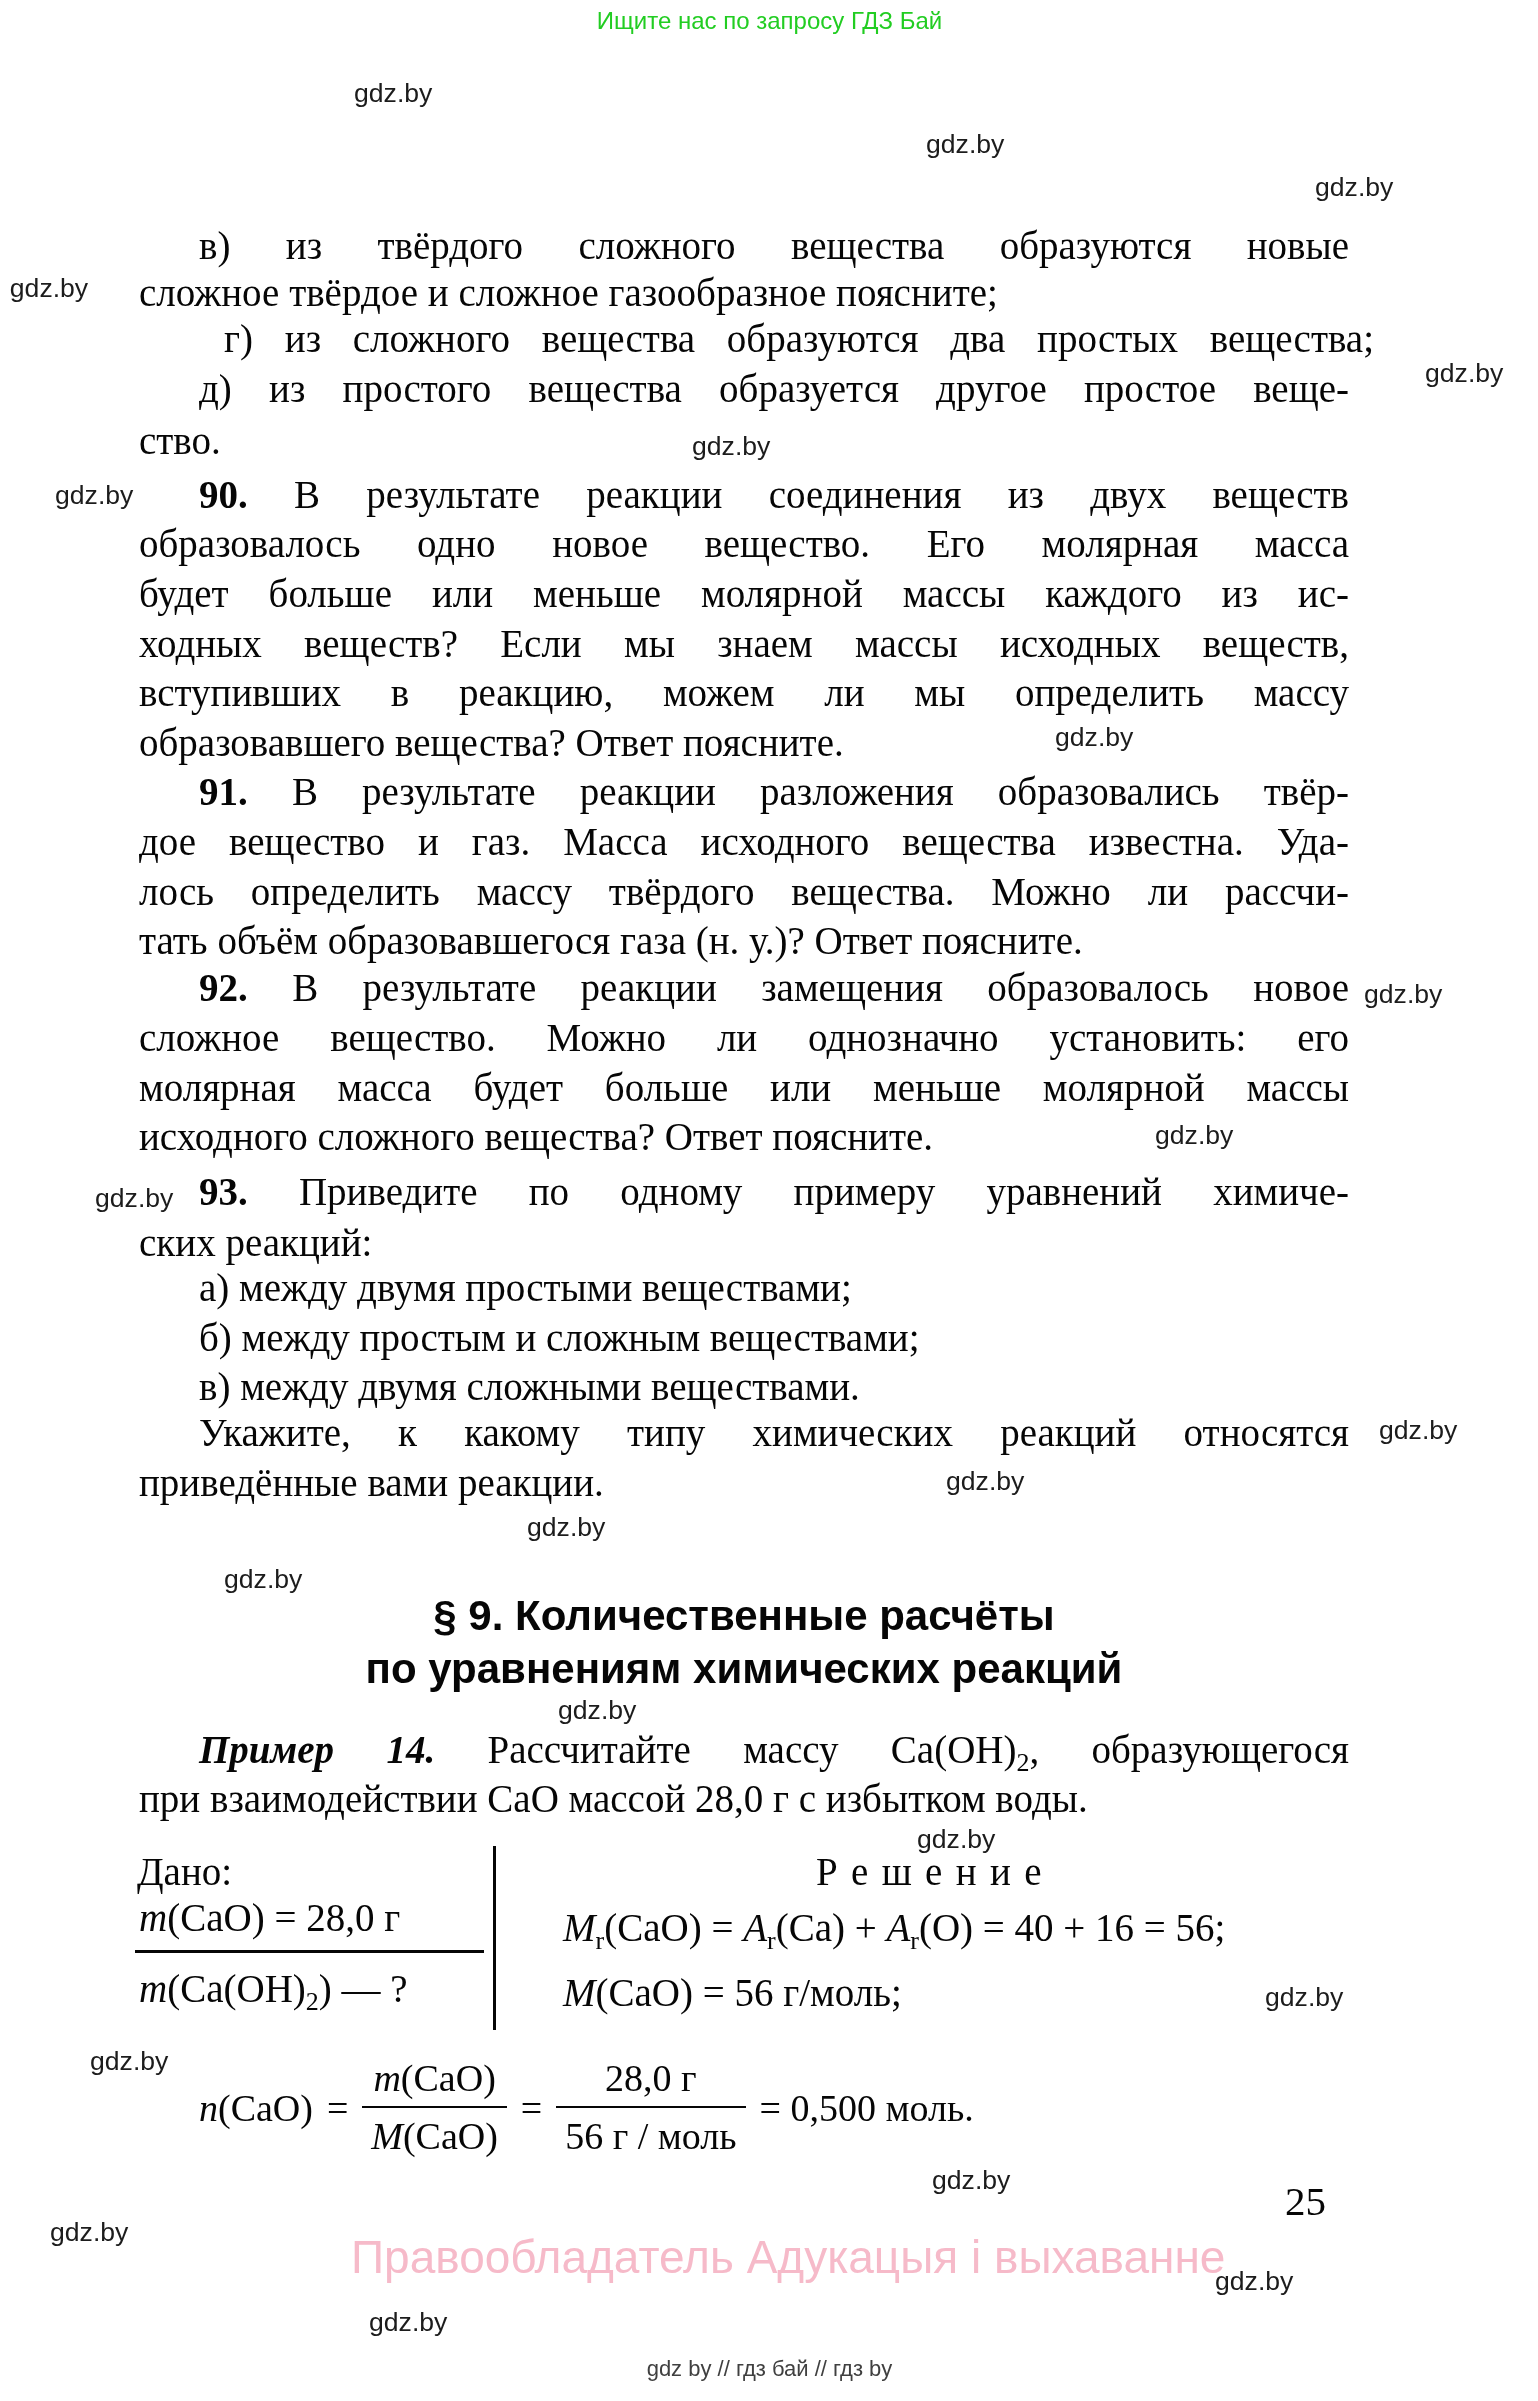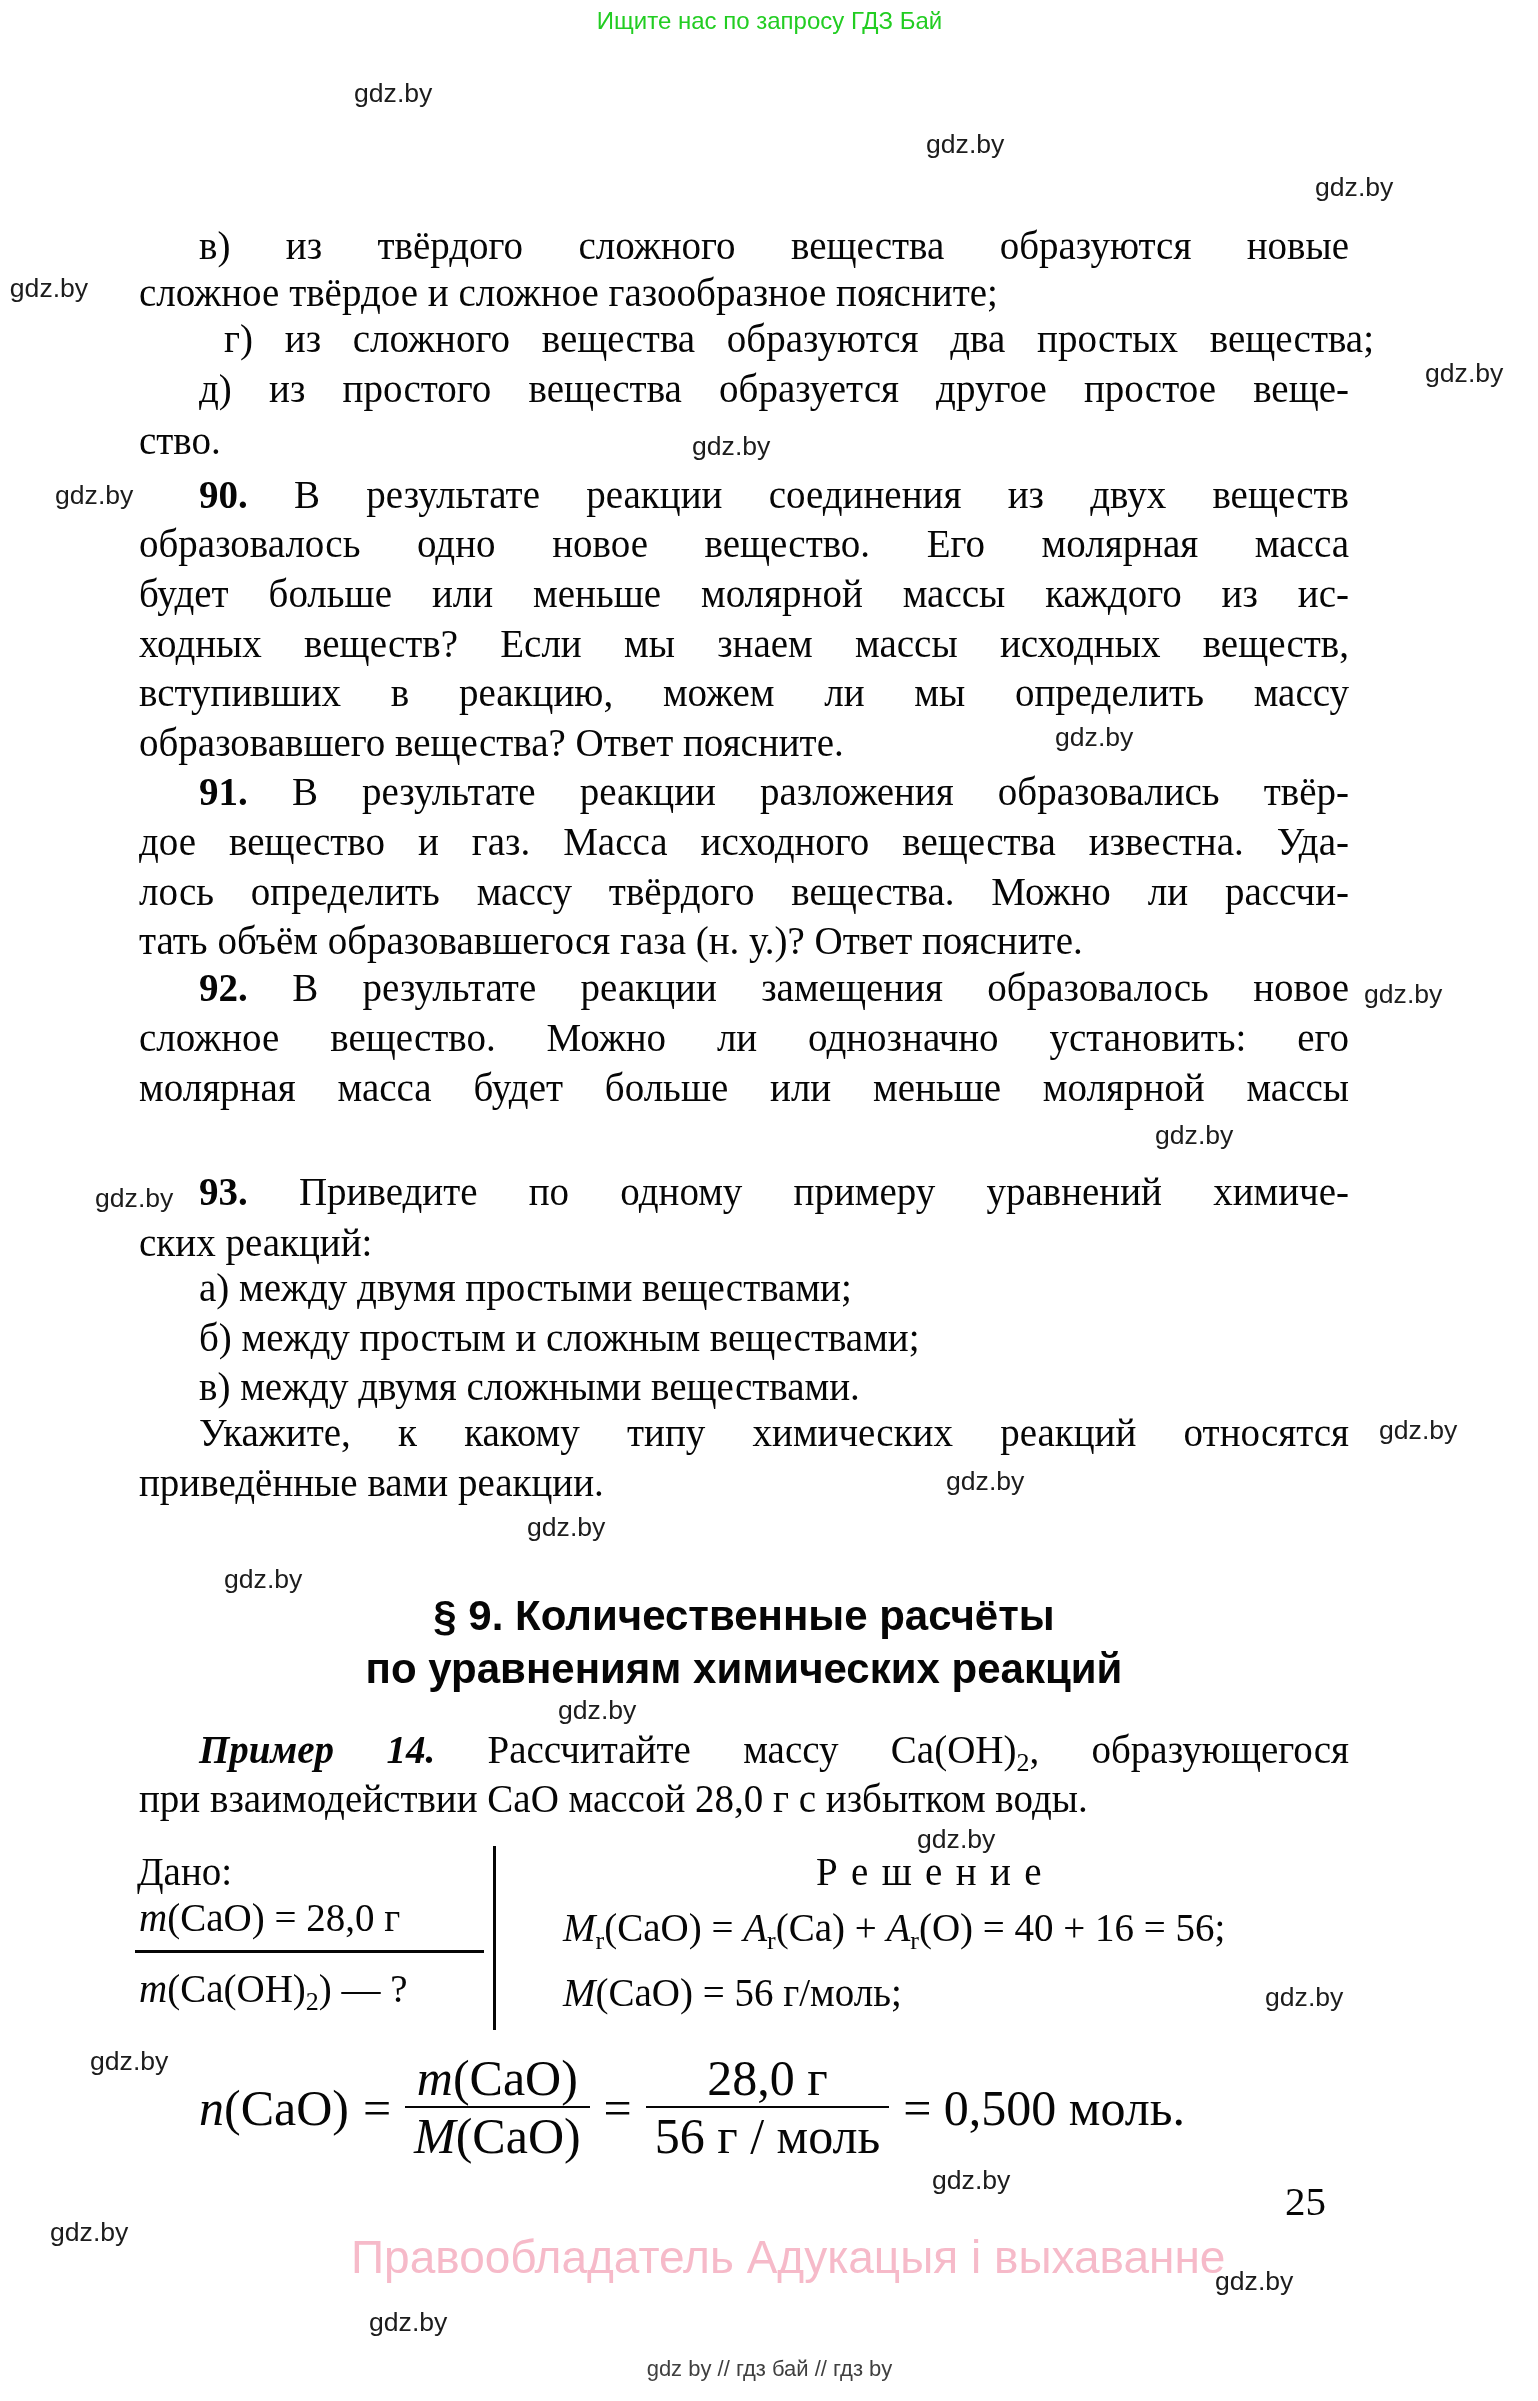--- a/index.html
+++ b/index.html
@@ -23,21 +23,21 @@
     font-family:"Liberation Sans","DejaVu Sans",sans-serif; font-size:24px; color:#22cd22;
   }
   .sect-title {
     position:absolute; left:139px; width:1210px; text-align:center;
     font-family:"Liberation Sans","DejaVu Sans",sans-serif; font-weight:bold;
     font-size:42px; white-space:nowrap;
   }
   .vline { position:absolute; width:2.7px; background:#060606; }
   .hline { position:absolute; height:2.7px; background:#060606; }
   .resh { letter-spacing:1.8px; }
-  .nrow { position:absolute; display:flex; align-items:center; gap:14px; font-size:50px; }
+  .nrow { position:absolute; display:flex; align-items:center; gap:14px; font-size:38px; }
   .frac { display:inline-flex; flex-direction:column; align-items:center; }
   .frac .num { padding:0 8.9px 5.3px 8.9px; line-height:43px; }
   .frac .den { border-top:2.7px solid #060606; padding:7px 8.9px 0 8.9px; line-height:43px; }
   .pagenum { position:absolute; left:1285px; top:2177px; font-size:41px; }
   .copyright {
     position:absolute; left:351px; top:2230px; white-space:nowrap;
     font-family:"Liberation Sans","DejaVu Sans",sans-serif; font-size:46px; color:#f6bac9;
   }
   .footer {
     position:absolute; left:0; top:2356px; width:100%; text-align:center;
@@ -89,20 +89,21 @@
   <div class="line" style="left:139px;top:720px;">образовавшего вещества? Ответ поясните.</div>
 
   <div class="line just" style="left:199px;top:769px;width:1150px;"><span class="bold">91.</span><span> В результате реакции разложения образовались твёр-</span></div>
   <div class="line just" style="left:139px;top:819px;width:1210px;">дое вещество и газ. Масса исходного вещества известна. Уда-</div>
   <div class="line just" style="left:139px;top:869px;width:1210px;">лось определить массу твёрдого вещества. Можно ли рассчи-</div>
   <div class="line" style="left:139px;top:918px;">тать объём образовавшегося газа (н. у.)? Ответ поясните.</div>
 
   <div class="line just" style="left:199px;top:965px;width:1150px;"><span class="bold">92.</span><span> В результате реакции замещения образовалось новое</span></div>
   <div class="line just" style="left:139px;top:1015px;width:1210px;">сложное вещество. Можно ли однозначно установить: его</div>
   <div class="line just" style="left:139px;top:1065px;width:1210px;">молярная масса будет больше или меньше молярной массы</div>
+  <div class="line" style="left:139px;top:1114px;">исходного сложного вещества? Ответ поясните.</div>
 
   <div class="line just" style="left:199px;top:1169px;width:1150px;"><span class="bold">93.</span><span> Приведите по одному примеру уравнений химиче-</span></div>
   <div class="line" style="left:139px;top:1220px;">ских реакций:</div>
   <div class="line" style="left:199px;top:1265px;">а) между двумя простыми веществами;</div>
   <div class="line" style="left:199px;top:1315px;">б) между простым и сложным веществами;</div>
   <div class="line" style="left:199px;top:1364px;">в) между двумя сложными веществами.</div>
   <div class="line just" style="left:199px;top:1410px;width:1150px;">Укажите, к какому типу химических реакций относятся</div>
   <div class="line" style="left:139px;top:1460px;">приведённые вами реакции.</div>
 
   <div class="sect-title" style="top:1592px;">§ 9. Количественные расчёты</div>

